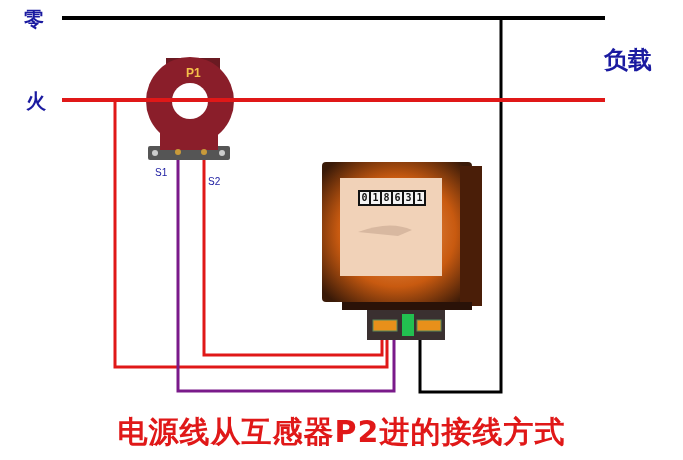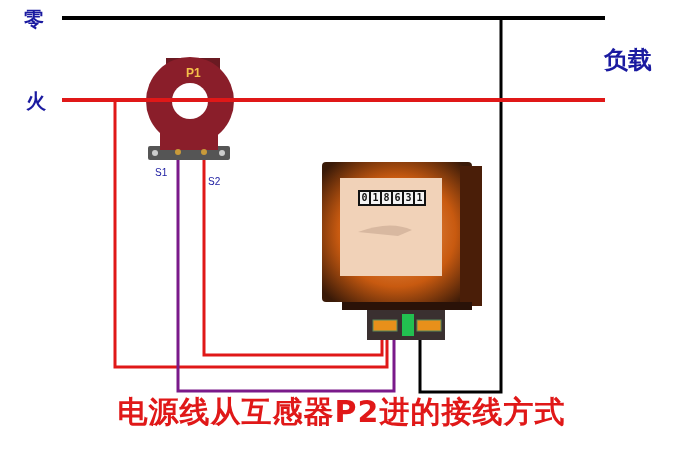--- a/index.html
+++ b/index.html
@@ -1,19 +1,19 @@
 <!DOCTYPE html>
 <html><head>
 <meta charset="utf-8">
 <style>
   html,body{margin:0;padding:0;background:#fff;}
   body{width:683px;height:460px;position:relative;overflow:hidden;font-family:"DejaVu Sans",sans-serif;}
   svg{position:absolute;left:0;top:0;}
   .lbl{position:absolute;font-weight:bold;color:#1a1aa0;font-family:"DejaVu Sans",sans-serif;}
-  .caption{position:absolute;left:0;width:683px;top:392px;text-align:center;font-size:30px;font-weight:bold;color:#e01818;letter-spacing:1px;font-family:"DejaVu Sans",sans-serif;}
+  .caption{position:absolute;left:0;width:683px;top:412px;text-align:center;font-size:30px;font-weight:bold;color:#e01818;letter-spacing:1px;font-family:"DejaVu Sans",sans-serif;}
   .ctlbl{position:absolute;font-size:10px;color:#1a1aa0;font-family:"Liberation Sans",sans-serif;}
   .p1{position:absolute;font-size:12px;color:#f5c04a;font-weight:bold;font-family:Liberation Sans, sans-serif;}
   .counter{position:absolute;left:358px;top:190px;display:flex;background:#111;padding:2px;gap:2px;}
   .counter span{display:inline-block;width:9px;height:12px;background:#f4f4f4;color:#111;font-size:10px;line-height:12px;text-align:center;font-family:"DejaVu Sans Mono",monospace;font-weight:bold;}
 </style>
 </head>
 <body>
 
 <svg width="683" height="460">
 

